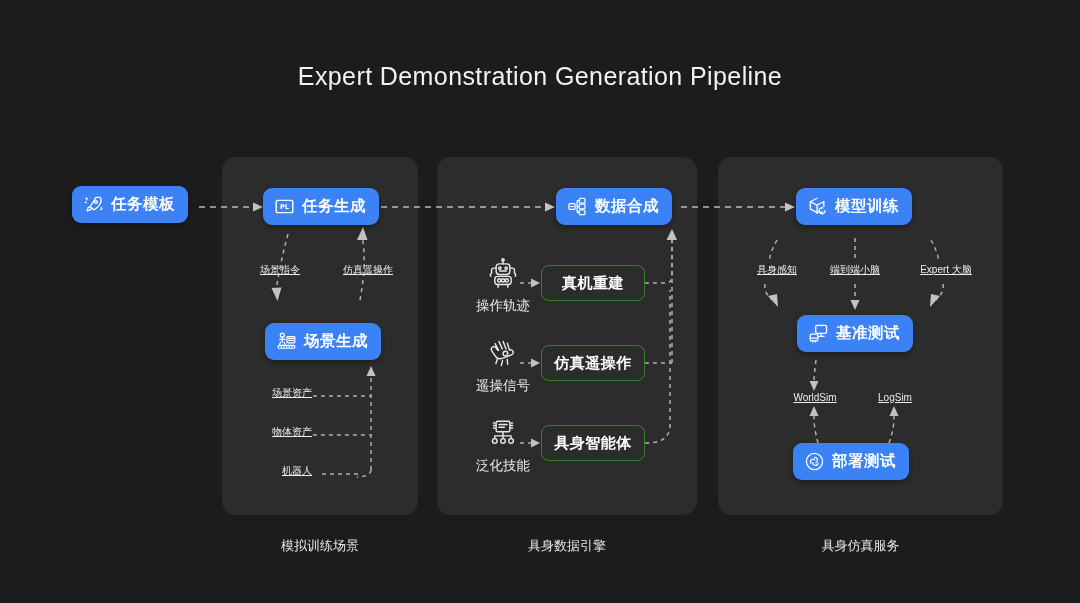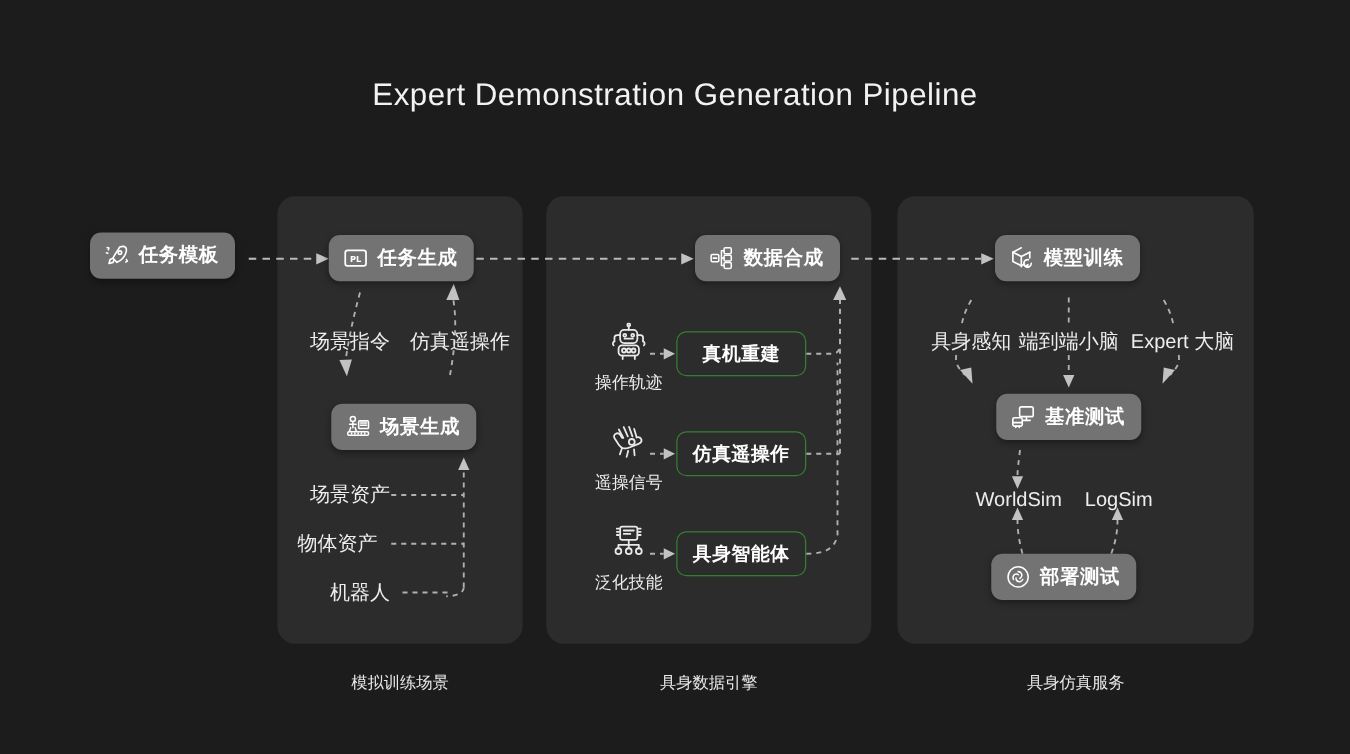--- a/index.html
+++ b/index.html
@@ -26,39 +26,40 @@
   #panel3 { left: 718px; width: 285px; }
 
   .caption {
     position: absolute; top: 537px;
     color: #e8e8e8; font-size: 13px; text-align: center; white-space: nowrap;
   }
 
   
   .pill {
     position: absolute; display: flex; align-items: center; gap: 7px;
-    background: #737373; border-radius: 9px;
+    background: #3b82f6; border-radius: 9px;
     padding: 8px 13px 8px 11px;
     box-shadow: 0 2px 5px rgba(0,0,0,.35);
   }
   .pill .lbl { color: #ffffff; font-size: 15.5px; font-weight: 700; white-space: nowrap; letter-spacing: .5px; }
   .pill .ico { width: 21px; height: 21px; flex: 0 0 21px; display: block; }
 
   
   .obox {
     position: absolute; display: flex; align-items: center; justify-content: center;
     border: 1.4px solid #357f32; border-radius: 8px;
     background: #2c2c2c; padding: 1px 13px;
   }
   .obox .lbl { color: #ffffff; font-size: 15px; font-weight: 600; white-space: nowrap; letter-spacing: .5px; }
 
   
   .tnode {
-    position: absolute; color: #ededed; font-size: 16px; white-space: nowrap;
+    position: absolute; color: #ededed; font-size: 10px; white-space: nowrap;
     text-align: center;
+    text-decoration: underline;
   }
 
   
   .iconitem { position: absolute; width: 74px; text-align: center; }
   .iconitem .gl { width: 36px; height: 34px; display: block; margin: 0 auto 5px; }
   .iconitem .cap { color: #ededed; font-size: 13.5px; white-space: nowrap; }
 
   svg.edge { position: absolute; left: 0; top: 0; width: 1080px; height: 603px; pointer-events: none; overflow: visible; }
   .dash { fill: none; stroke: #b9b9b9; stroke-width: 1.7; stroke-dasharray: 6 5; }
   .dash-s { fill: none; stroke: #b0b0b0; stroke-width: 1.5; stroke-dasharray: 4 4; }
@@ -163,21 +164,21 @@
         <path d="M6 17.6v.9M9 17.6v.9M12 17.6v.9M15 17.6v.9M18 17.6v.9"></path>
       </g>
     </svg>
     <span class="lbl">场景生成</span>
   </div>
 
   <div class="tnode" style="left:238px; top:263px; width:84px;">场景指令</div>
   <div class="tnode" style="left:326px; top:263px; width:84px;">仿真遥操作</div>
 
   <div class="tnode" style="left:228px; top:386px; width:84px; text-align:right;">场景资产</div>
-  <div class="tnode" style="left:228px; top:425px; width:84px; ">物体资产</div>
+  <div class="tnode" style="left:228px; top:425px; width:84px; text-align:right;">物体资产</div>
   <div class="tnode" style="left:228px; top:464px; width:84px; text-align:right;">机器人</div>
 
   <div class="pill" style="left:556px; top:188px;">
     <svg class="ico" viewBox="0 0 24 24">
       <g fill="none" stroke="#ffffff" stroke-width="1.4" stroke-linecap="round" stroke-linejoin="round">
         <rect x="2.2" y="8.6" width="7" height="6.8" rx="1.2"></rect>
         <path d="M4.2 12h3"></path>
         <rect x="14" y="2.6" width="6.6" height="5.4" rx="1.2"></rect>
         <rect x="14" y="9.4" width="6.6" height="5.2" rx="1.2"></rect>
         <rect x="14" y="16" width="6.6" height="5.4" rx="1.2"></rect>

